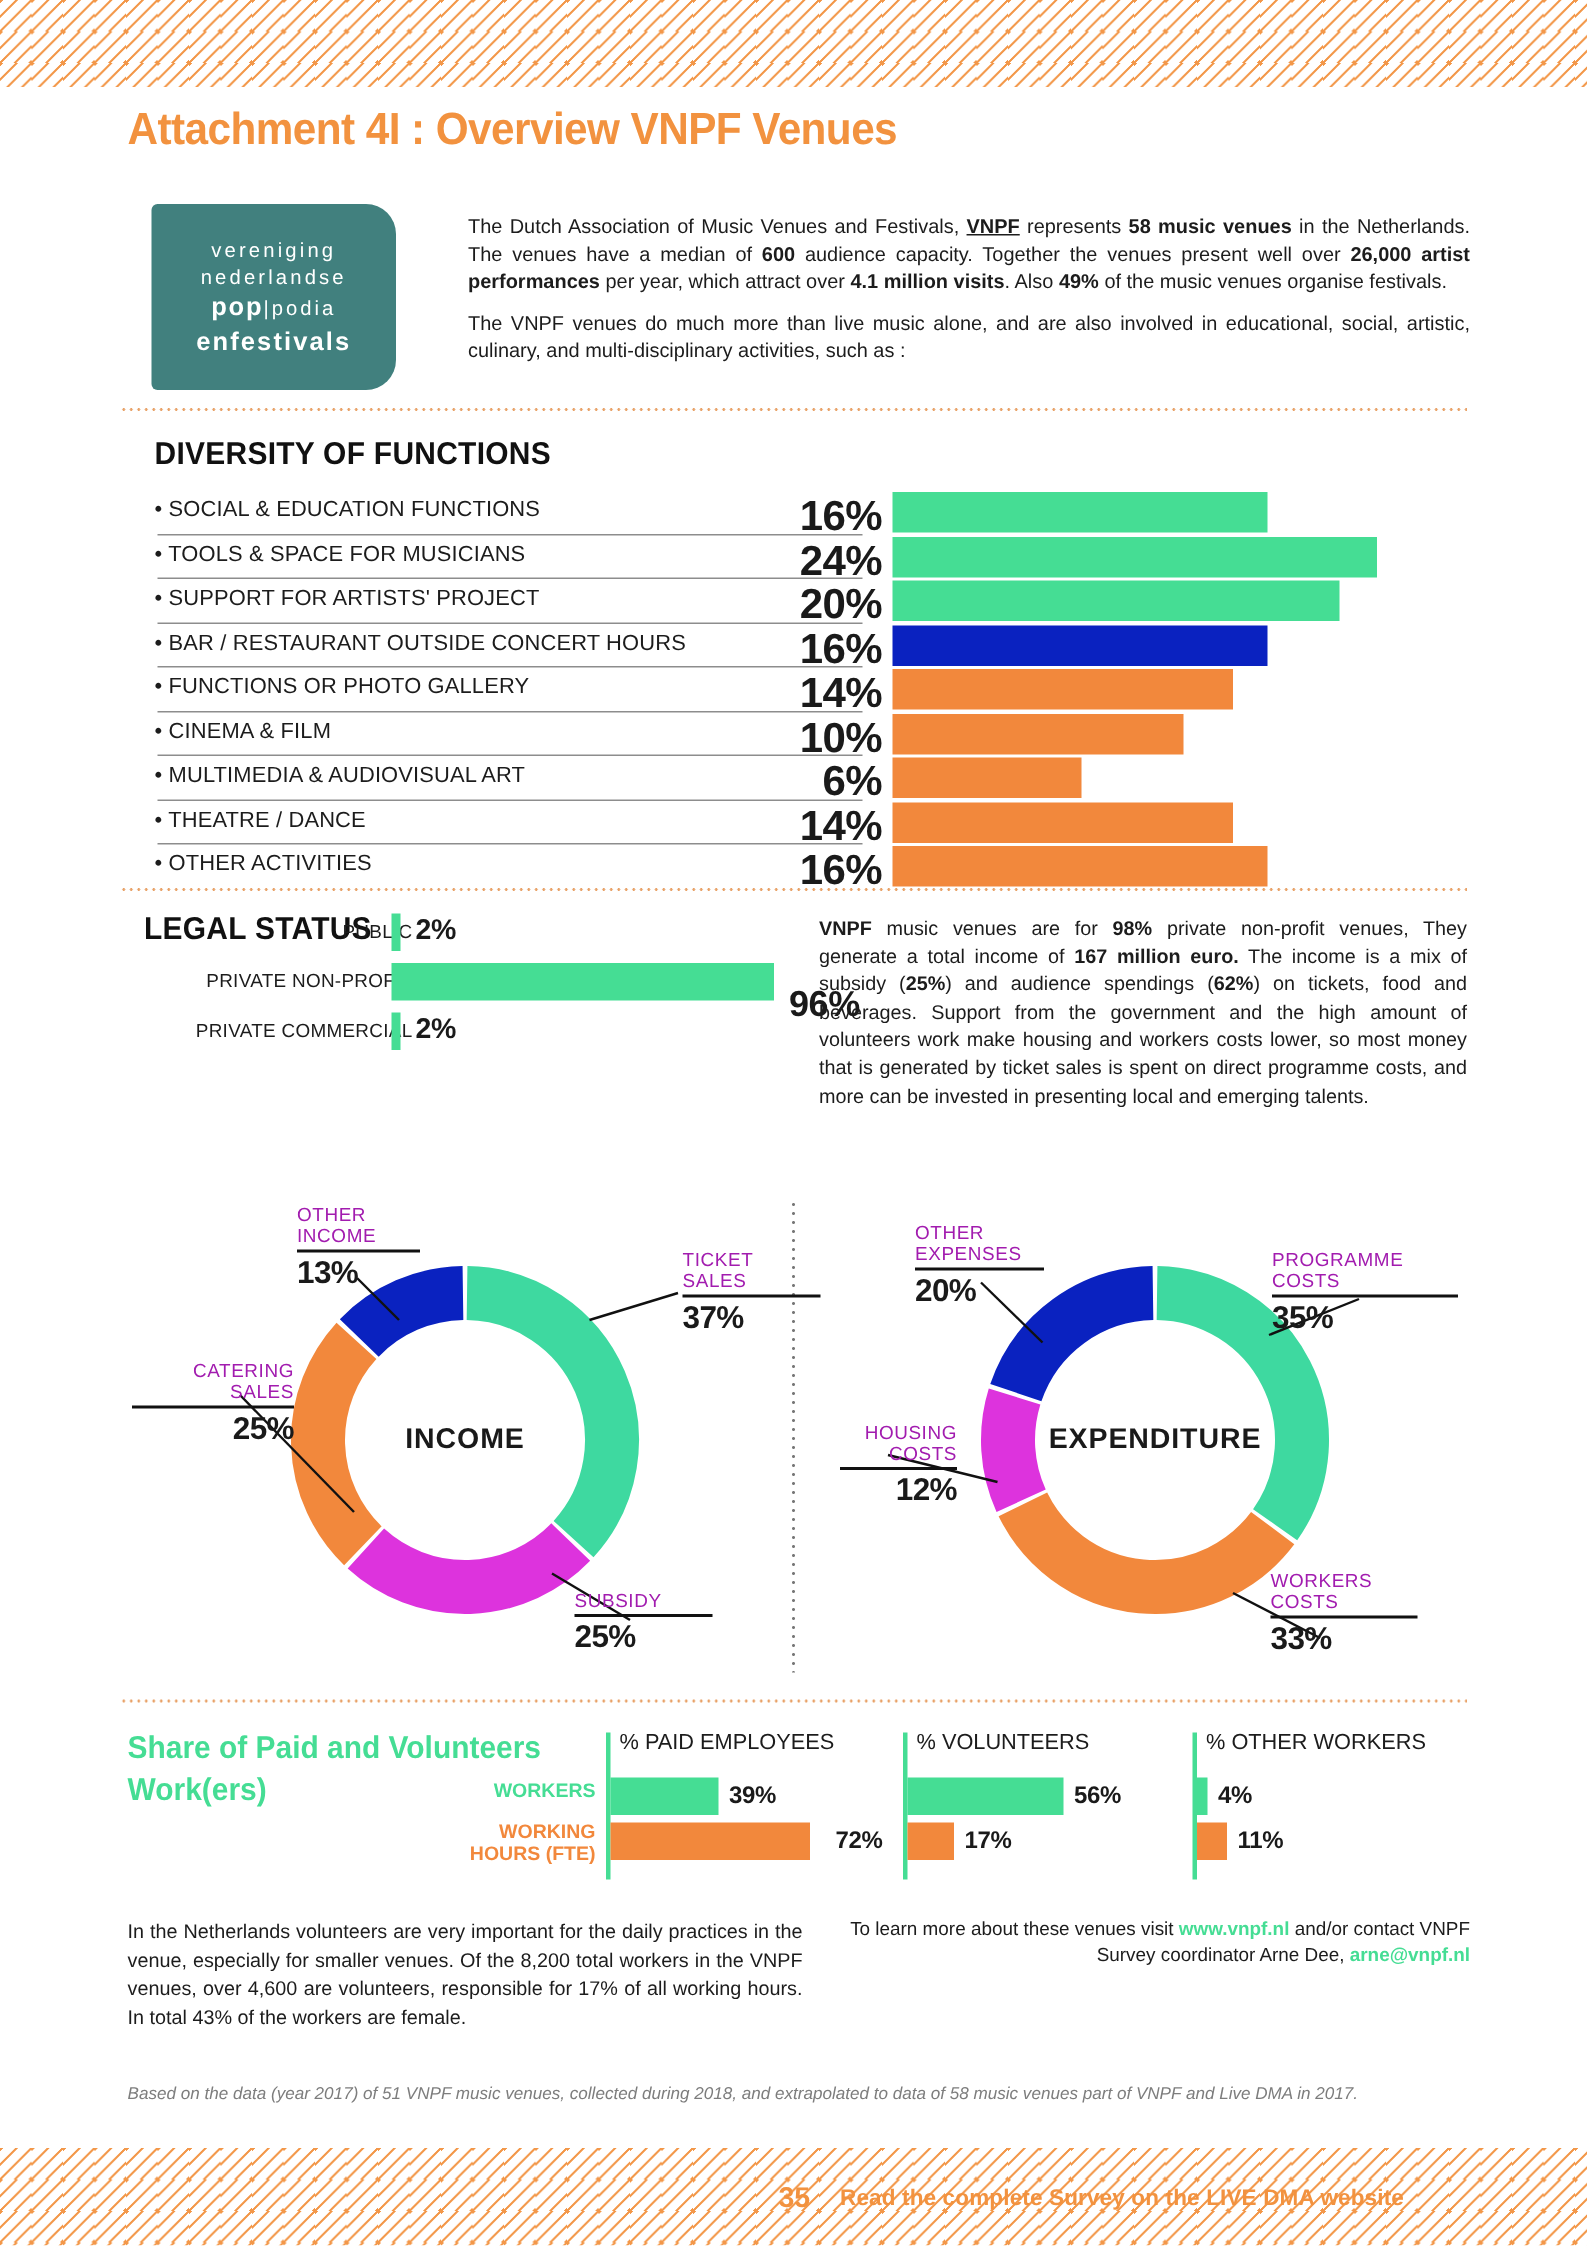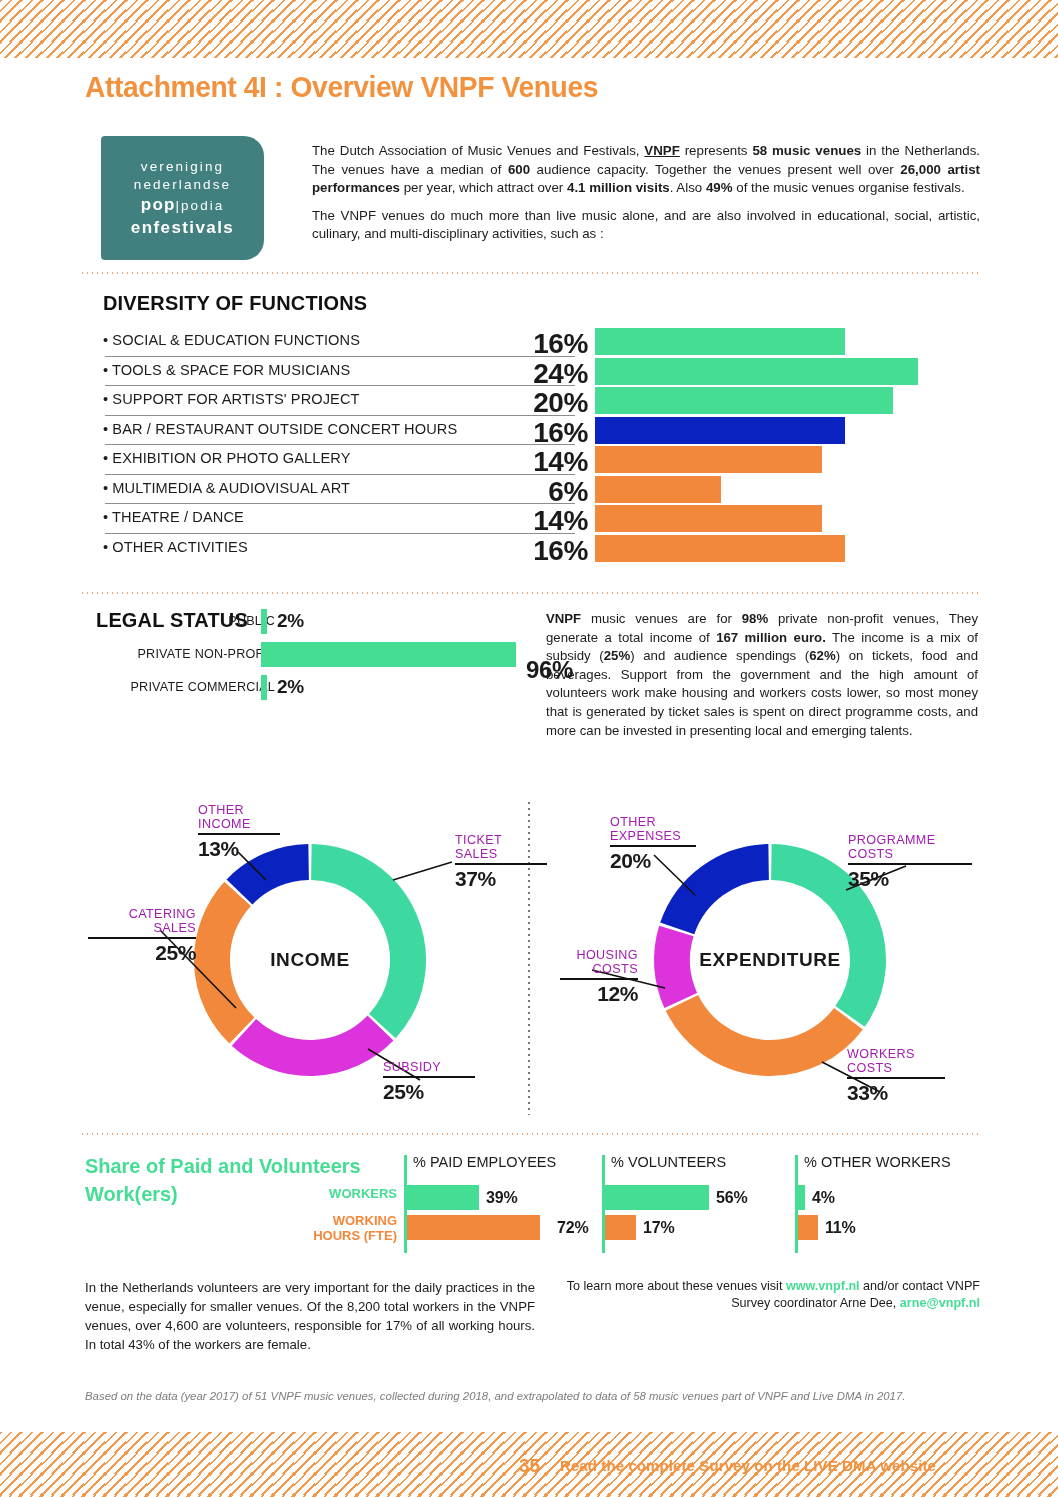--- a/index.html
+++ b/index.html
@@ -223,24 +223,30 @@
         <div class="div-pct">20%</div>
         <div class="div-bar" style="width: 298px; background: rgb(69, 221, 148);"></div>
       </div>
       <div class="div-row">
         <div class="div-label">• BAR / RESTAURANT OUTSIDE CONCERT HOURS</div>
         <div class="div-underline"></div>
         <div class="div-pct">16%</div>
         <div class="div-bar" style="width: 250px; background: rgb(10, 34, 192);"></div>
       </div>
       <div class="div-row">
-        <div class="div-label">• EXHIBITION OR PHOTO GALLERY</div>
+        <div class="div-label">• FUNCTIONS OR PHOTO GALLERY</div>
         <div class="div-underline"></div>
         <div class="div-pct">14%</div>
         <div class="div-bar" style="width: 227px; background: rgb(242, 136, 60);"></div>
+      </div>
+      <div class="div-row">
+        <div class="div-label">• CINEMA &amp; FILM</div>
+        <div class="div-underline"></div>
+        <div class="div-pct">10%</div>
+        <div class="div-bar" style="width: 194px; background: rgb(242, 136, 60);"></div>
       </div>
       <div class="div-row">
         <div class="div-label">• MULTIMEDIA &amp; AUDIOVISUAL ART</div>
         <div class="div-underline"></div>
         <div class="div-pct">6%</div>
         <div class="div-bar" style="width: 126px; background: rgb(242, 136, 60);"></div>
       </div>
       <div class="div-row">
         <div class="div-label">• THEATRE / DANCE</div>
         <div class="div-underline"></div>

